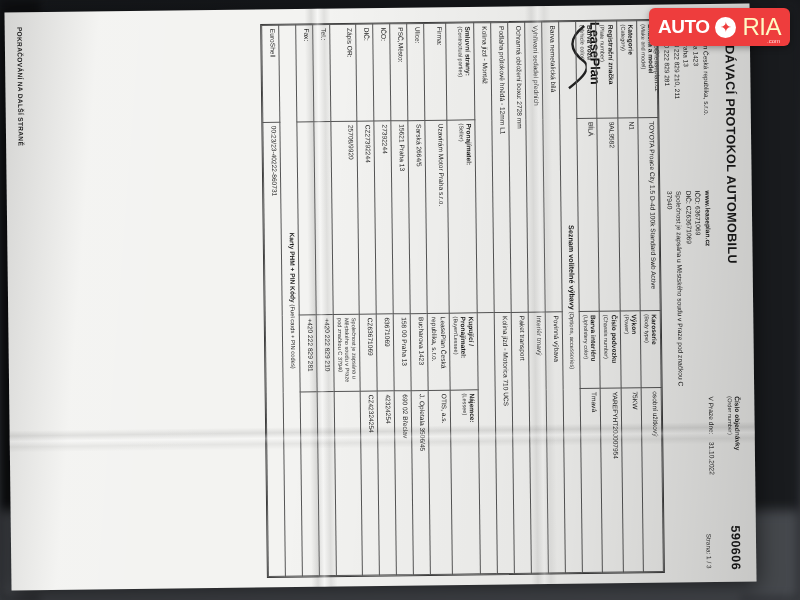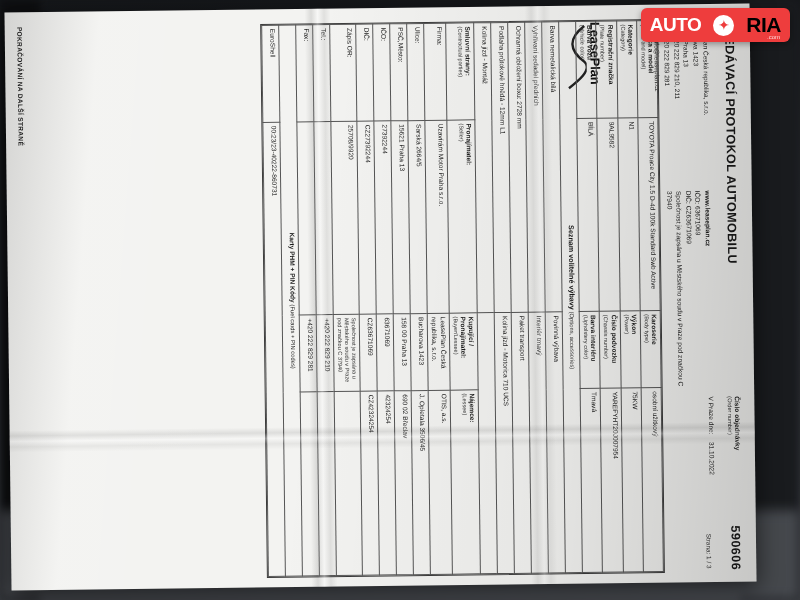--- a/index.html
+++ b/index.html
@@ -81,26 +81,26 @@
 
   .sect-title{font-weight:bold;font-size:7.2px;}
   .sect-sub{font-size:5.8px;color:#333;font-weight:normal;}
 
   .footer-note{position:absolute;left:14px;bottom:10px;font-size:6.6px;font-weight:bold;letter-spacing:.3px;}
   .karty{font-weight:bold;}
   .karty .sm{font-weight:normal;font-size:5.8px;}
 
   
   .ria{position:absolute;right:10px;top:8px;display:flex;align-items:center;
-       background:#ee3d3d;border-radius:6px;padding:5px 9px;gap:12px;
+       background:#ee3d3d;border-radius:6px;padding:5px 9px;gap:6px;
        box-shadow:0 2px 6px rgba(0,0,0,.35);}
   .ria .t1{color:#fff;font-size:19px;font-weight:bold;letter-spacing:-.5px;}
   .ria .circle{width:21px;height:21px;border-radius:50%;background:#fff;display:flex;align-items:center;justify-content:center;}
   .ria .star{color:#ee3d3d;font-size:14px;line-height:1;}
-  .ria .t2{color:#000000;font-size:21px;font-weight:bold;letter-spacing:-.5px;}
+  .ria .t2{color:#fef9c3;font-size:24px;font-weight:normal;letter-spacing:-.5px;}
   .ria .dom{color:#ffd9d9;font-size:6px;position:absolute;right:10px;bottom:2px;}
 </style>
 </head>
 <body>
 
 <div class="bg-dark"></div>
 <div class="bg-blur-left"></div>
 <div class="bg-blur-right"></div>
 <div class="bg-bottom"></div>
 

